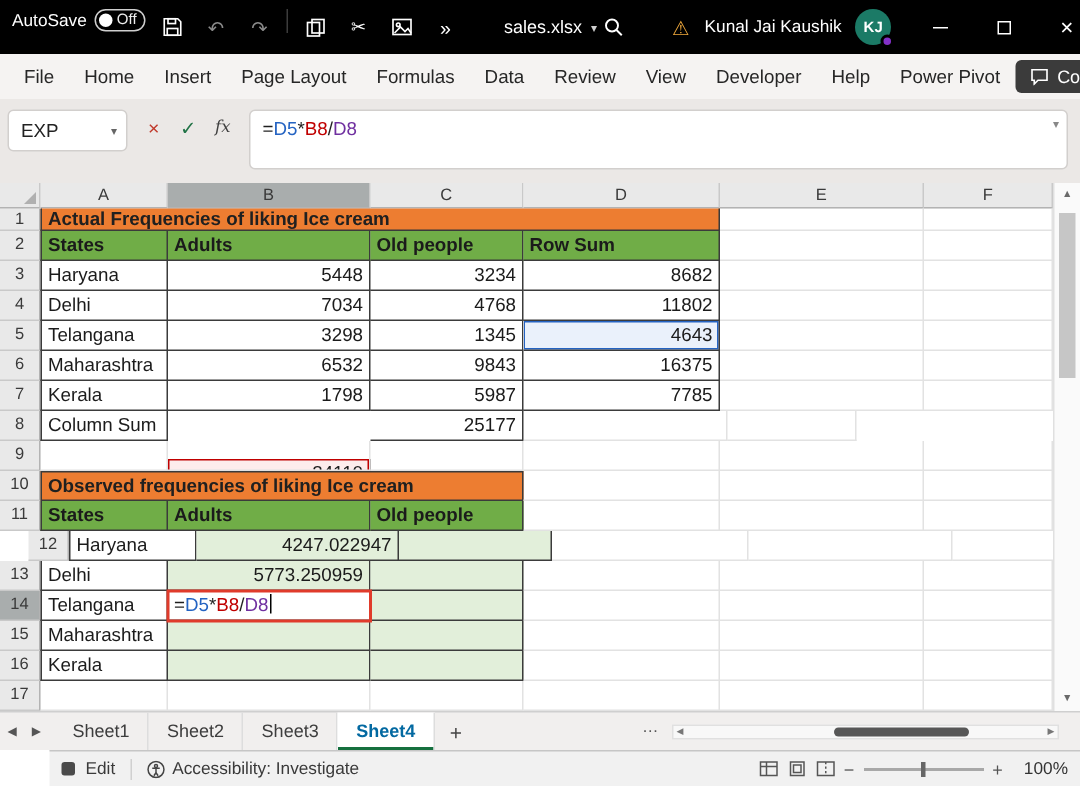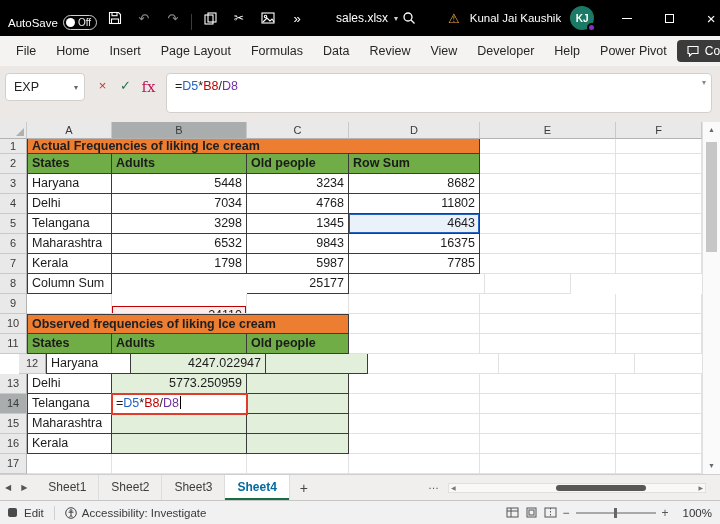--- a/index.html
+++ b/index.html
@@ -2,21 +2,21 @@
 <html><head>
 <meta charset="utf-8">
 <style>
   * { box-sizing: border-box; margin: 0; padding: 0; }
   html,body { width:720px; height:524px; overflow:hidden; }
   body { font-family: "Liberation Sans", sans-serif; background:#fff; }
   .app { width:720px; height:524px; display:flex; flex-direction:column; overflow:hidden; background:#fff; }
 
   
   .titlebar { height:36px; background:#000; display:flex; align-items:center; color:#fff; flex:0 0 36px; }
-  .tb-left { display:flex; align-items:flex-end; padding-left:8px; gap:7px; }
+  .tb-left { display:flex; align-items:flex-start; padding-left:8px; gap:7px; }
   .autosave { display:flex; align-items:center; gap:5px; font-size:11.5px; }
   .switch { display:inline-flex; align-items:center; gap:3px; border:1px solid #cfcfcf; border-radius:9px; height:15px; padding:0 5px 0 2px; }
   .knob { width:9px; height:9px; border-radius:50%; background:#fff; }
   .sw-label { font-size:10px; color:#eee; }
   .tb-icon { width:22px; height:24px; display:flex; align-items:center; justify-content:center; font-size:13px; color:#fff; }
   .tb-icon.disabled { color:#8b8b8b; }
   .tb-sep { width:1px; height:16px; background:#3c3c3c; }
   .tb-file { display:flex; align-items:center; gap:6px; margin-left:28px; font-size:12px; color:#fff; }
   .tb-file .chev { font-size:8px; color:#cfcfcf; }
   .tb-right { margin-left:auto; display:flex; align-items:center; height:100%; }
@@ -37,21 +37,21 @@
   .comments-btn { display:flex; align-items:center; gap:6px; background:#3b3b3b; color:#fff; font-size:12px; border-radius:4px; height:22px; padding:0 10px; }
 
   
   .formularow { height:56px; background:#ebe8e6; position:relative; flex:0 0 56px; }
   .namebox { position:absolute; left:5px; top:7px; width:80px; height:28px; background:#fff; border:1px solid #d2cfcd; border-radius:4px; display:flex; align-items:flex-start; padding:6px 6px 0 8px; font-size:12.5px; color:#222; }
   .namebox .chev { margin-left:auto; font-size:8px; color:#666; padding-top:3px; }
   .fb-icons { position:absolute; left:92px; top:7px; height:40px; display:flex; align-items:flex-start; padding-top:5px; gap:2px; }
   .fb-btn { width:21px; text-align:center; font-size:13px; }
   .fb-cancel { color:#c0392b; }
   .fb-enter { color:#217346; }
-  .fb-fx { color:#be185d; font-family:"DejaVu Serif", serif; font-size:15px; }
+  .fb-fx { color:#404040; font-family:"DejaVu Serif", serif; font-style:italic; font-size:11px; }
   .fb-input { position:absolute; left:166px; right:8px; top:7px; height:40px; background:#fff; border:1px solid #d2cfcd; border-radius:4px; padding:5px 8px; font-size:12.5px; color:#1f1f1f; }
   .fb-expand { position:absolute; right:14px; top:12px; font-size:8px; color:#888; }
 
   
   .gridwrap { height:352px; position:relative; background:#fff; flex:0 0 352px; overflow:hidden; }
   .colheads { display:flex; height:17px; }
   .ch { border-right:1px solid #c9c9c9; border-bottom:1px solid #b3b3b3; background:#e9e9e9; font-size:11px; text-align:center; line-height:16px; color:#3a3a3a; flex:0 0 auto; }
   .ch.active { background:#a9adad; }
   .ch.corner { width:27px; position:relative; }
   .ch.corner::after { content:''; position:absolute; right:2px; bottom:2px; width:0; height:0; border-left:8px solid transparent; border-bottom:8px solid #b0b0b0; }
@@ -83,21 +83,21 @@
   .stabs { display:flex; height:100%; margin-left:4px; }
   .stab { padding:0 12px; line-height:24px; font-size:12px; color:#3d3d3d; border-right:1px solid #ddd; }
   .stab.active { background:#fff; color:#0369a1; font-weight:bold; box-shadow:inset 0 -2px 0 #15703e; }
   .addsheet { font-size:14px; color:#444; padding:0 10px; }
   .sb-ellipsis { position:absolute; left:428px; top:4px; font-size:11px; color:#555; }
   .hscroll { position:absolute; left:448px; right:14px; top:8px; height:10px; background:#f8f8f8; border:1px solid #e0e0e0; }
   .hs-thumb { position:absolute; left:107px; width:90px; top:1px; bottom:1px; background:#575757; border-radius:4px; }
   .hs-arrow { position:absolute; top:0; font-size:6px; color:#777; line-height:8px; }
 
   
-  .statusbar { height:24px; background:#f1f1f1; border-top:1px solid #c6c6c6; display:flex; align-items:center; font-size:11.5px; color:#3a3a3a; flex:0 0 24px; }
+  .statusbar { height:24px; background:#f1f1f1; border-top:1px solid #c6c6c6; display:flex; align-items:center; font-size:11.5px; color:#3a3a3a; flex:0 0 24px;margin-left:33px; }
   .macro-icon { width:9px; height:9px; background:#4a4a4a; border-radius:2px; margin:0 7px 0 8px; }
   .sb-div { width:1px; height:14px; background:#d0d0d0; margin:0 10px; }
   .acc { display:flex; align-items:center; gap:5px; }
   .sb-right { margin-left:auto; display:flex; align-items:center; gap:6px; padding-right:8px; }
   .view-icon { display:flex; }
   .zoomsign { font-size:12px; color:#555; }
   .slider { width:80px; height:2px; background:#a8a8a8; position:relative; }
   .slider .sknob { position:absolute; left:38px; top:-4px; width:3px; height:10px; background:#666; }
   .zoomlabel { margin-left:8px; color:#333; }
 </style>

